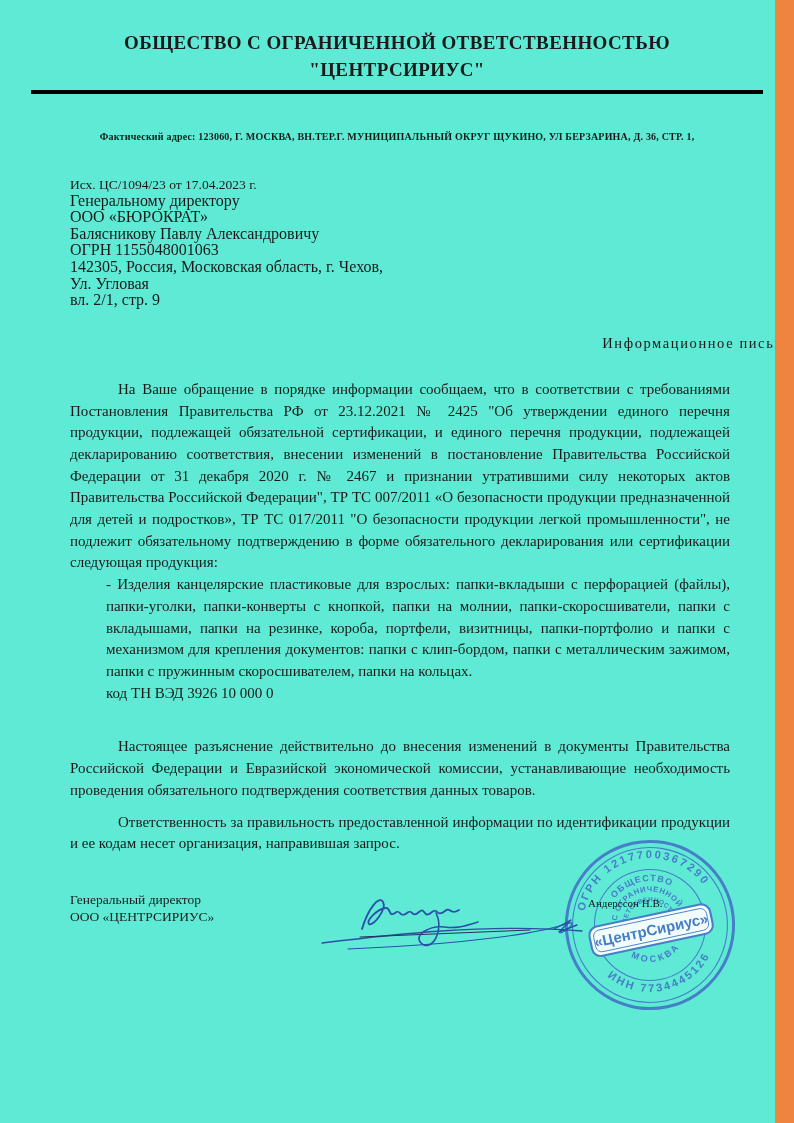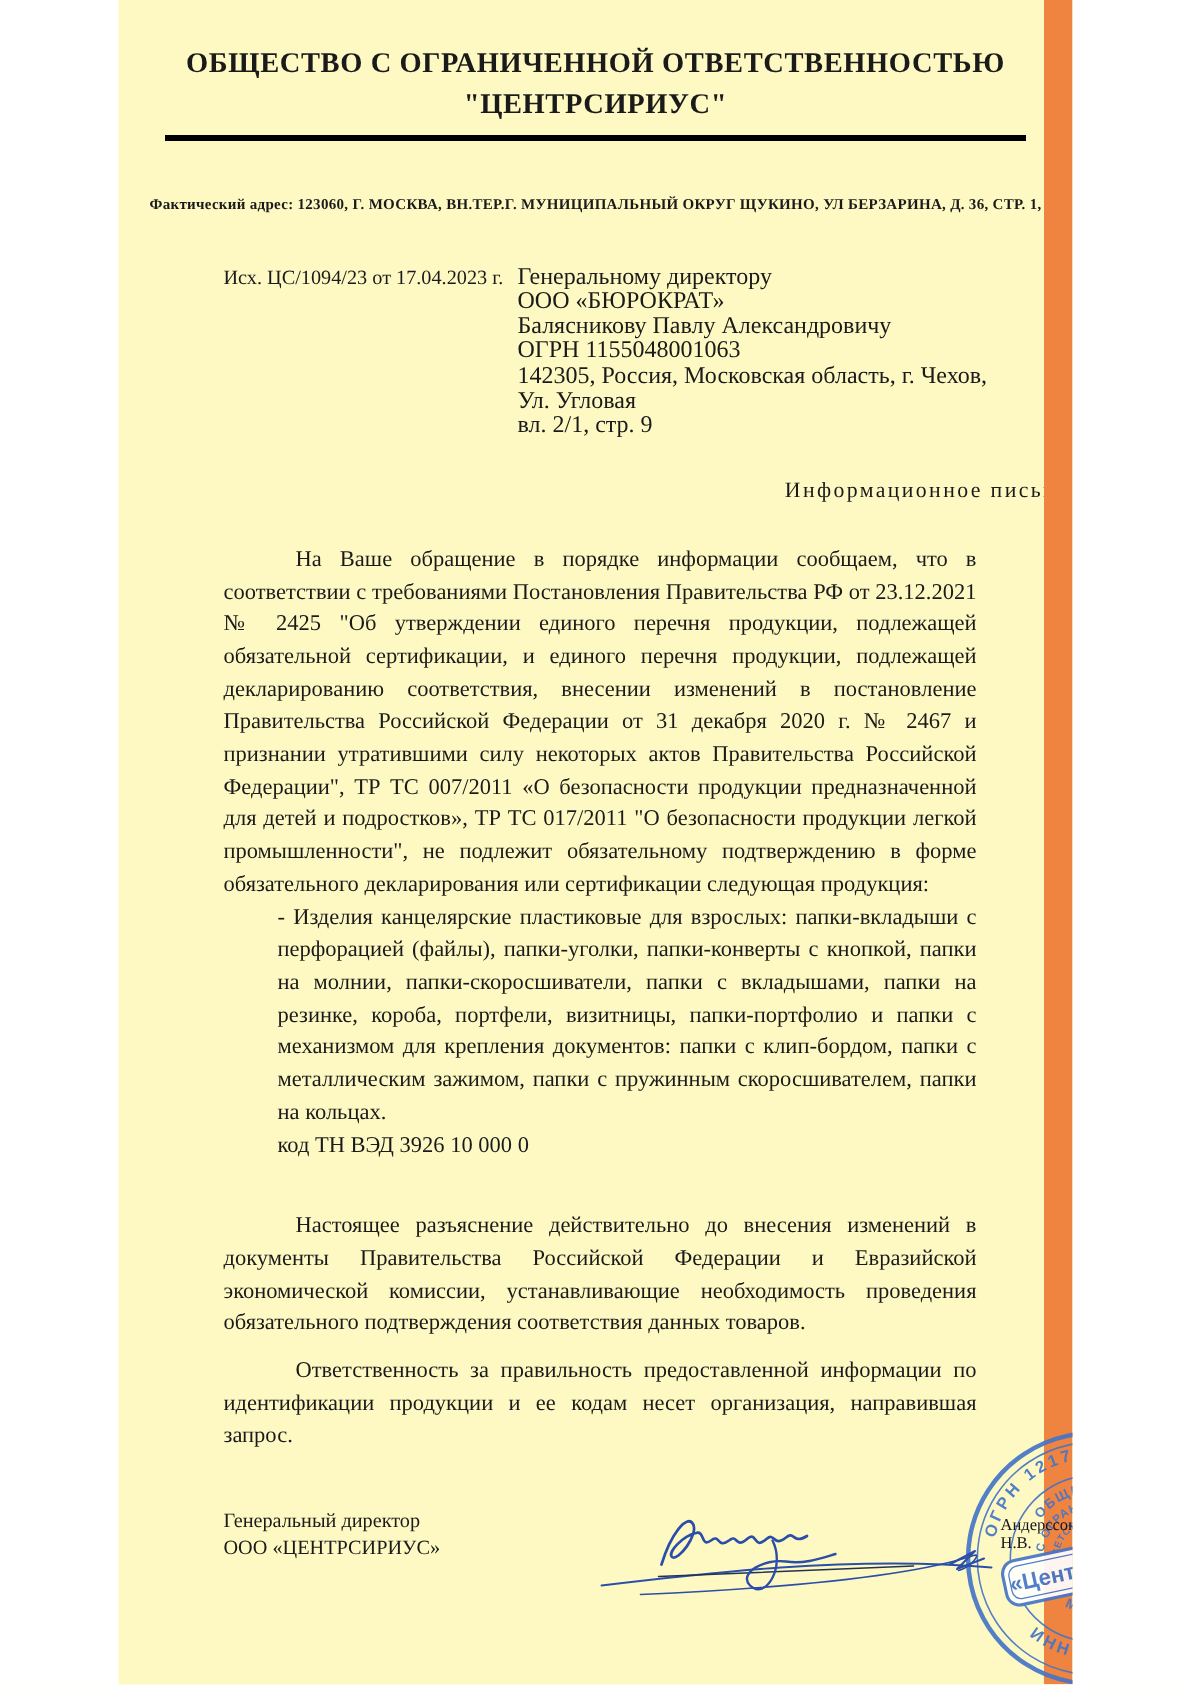--- a/index.html
+++ b/index.html
@@ -1,27 +1,27 @@
 <!DOCTYPE html>
 <html style="--accent: #ef8440; --stamp: #4575c8;"><head>
 <meta charset="utf-8">
 <style>
   :root { --accent:#ef8440; --stamp:#4575c8; --ink:#1a1a1a; }
   * { margin:0; padding:0; box-sizing:border-box; }
   html,body { background:#ffffff; }
   body { font-family:"Liberation Serif", serif; color:var(--ink); }
-  .page { position:relative; width:636px; height:1123px; background:#fef9c3; overflow:hidden; margin:0 auto; }
+  .page { position:relative; width:794px; height:1123px; background:#5eead4; overflow:hidden; margin:0 auto; }
   .accent-bar { position:absolute; right:0; top:0; width:19px; height:100%; background:var(--accent); }
 
   .doc-header { padding-top:30px; }
   .company-title { text-align:center; font-weight:bold; font-size:19px; line-height:1.4; letter-spacing:.4px; }
   .header-rule { height:4px; background:#000; margin:7px 31px 4px 31px; }
   .company-address { text-align:center; font-weight:bold; font-size:10px; line-height:1.45; letter-spacing:.2px;margin-top:36px; }
 
-  .meta-row { display:flex; justify-content:space-between; padding:0 38px 0 70px; margin-top:32px; }
+  .meta-row { display:flex; justify-content:space-between; padding:0 98px 0 70px; margin-top:32px;flex-direction:column; }
   .ref { font-size:13.5px; }
   .recipient { width:332px; font-size:16px; line-height:16.6px; }
 
   .subject { text-align:right; font-size:14.5px; letter-spacing:1.6px; margin-top:26px; }
 
   .body-text { padding:0 64px 0 70px; margin-top:27px; font-size:15px; line-height:21.7px; text-align:justify; }
   .body-text p.indent { text-indent:48px; }
   .body-text p.hang { margin-left:36px; }
   .body-text p.gap1 { margin-top:32px; }
   .body-text p.gap2 { margin-top:10px; }

